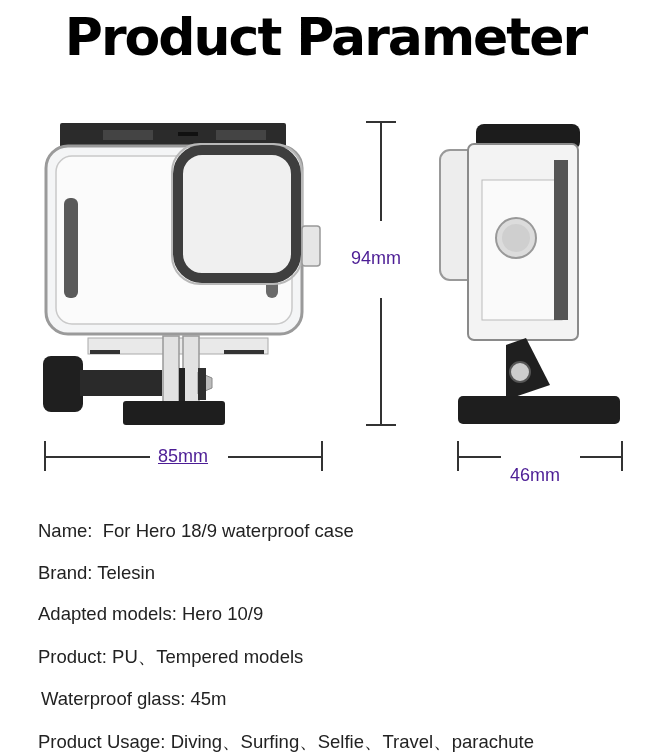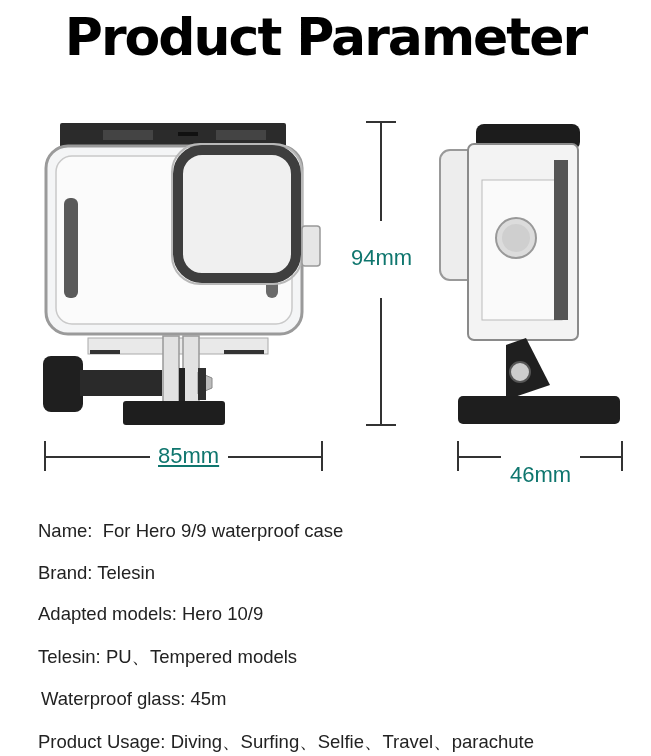--- a/index.html
+++ b/index.html
@@ -1,19 +1,19 @@
 <!DOCTYPE html>
 <html><head>
 <meta charset="utf-8">
 <style>
   html,body{margin:0;padding:0;background:#fff;}
   body{width:651px;height:756px;position:relative;overflow:hidden;font-family:"Liberation Sans",sans-serif;color:#222;}
   .title{position:absolute;left:0;top:2px;width:651px;text-align:center;font-family:"DejaVu Sans",sans-serif;font-weight:bold;font-size:52px;letter-spacing:-2px;color:#000;line-height:70px;}
   .abs{position:absolute;}
-  .dim-label{position:absolute;font-size:22px;color:#0f766e;background:#fff;padding:0 6px;line-height:20px;}
+  .dim-label{position:absolute;font-size:18px;color:#4c1d95;background:#fff;padding:0 6px;line-height:20px;}
   .line-h{position:absolute;height:1.5px;background:#333;}
   .line-v{position:absolute;width:1.5px;background:#333;}
   .spec{position:absolute;left:38px;font-size:18.5px;color:#222;white-space:nowrap;line-height:22px;}
 </style>
 </head>
 <body>
 
 <div class="title">Product Parameter</div>
 
 <svg class="abs" style="left:38px;top:118px" width="290" height="310">
@@ -81,32 +81,32 @@
 <div class="line-v" style="left:321px;top:441px;height:30px;"></div>
 
 <div class="line-v" style="left:457px;top:441px;height:30px;"></div>
 <div class="line-h" style="left:457px;top:456px;width:44px;"></div>
 <div class="dim-label" style="left:504px;top:446px;margin-top:19px;">46mm</div>
 <div class="line-h" style="left:580px;top:456px;width:42px;"></div>
 <div class="line-v" style="left:621px;top:441px;height:30px;"></div>
 
 <div class="spec" style="top:520px">
   <span>Name:</span>&nbsp;
-  <span>For Hero 9/9 waterproof case</span>
+  <span>For Hero 18/9 waterproof case</span>
 </div>
 <div class="spec" style="top:562px">
   <span>Brand:</span>
   <span>Telesin</span>
 </div>
 <div class="spec" style="top:603px">
   <span>Adapted models:</span>
   <span>Hero 10/9</span>
 </div>
 <div class="spec" style="top:646px">
-  <span>Telesin:</span>
+  <span>Product:</span>
   <span>PU、Tempered models</span>
 </div>
 <div class="spec" style="top:688px;left:41px">
   <span>Waterproof glass:</span>
   <span>45m</span>
 </div>
 <div class="spec" style="top:731px">
   <span>Product Usage:</span>
   <span>Diving、Surfing、Selfie、Travel、parachute</span>
 </div>

